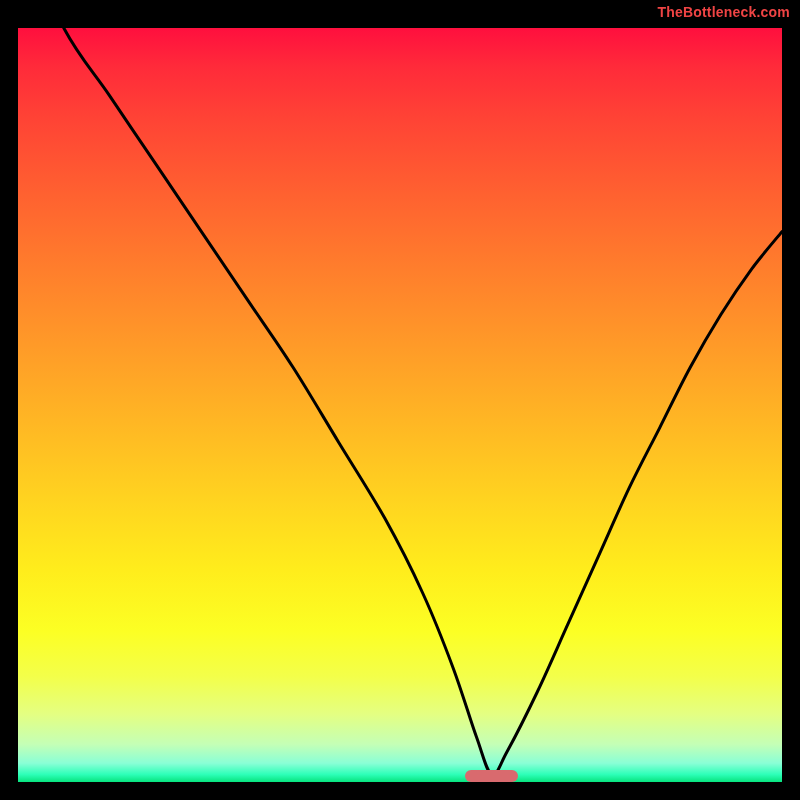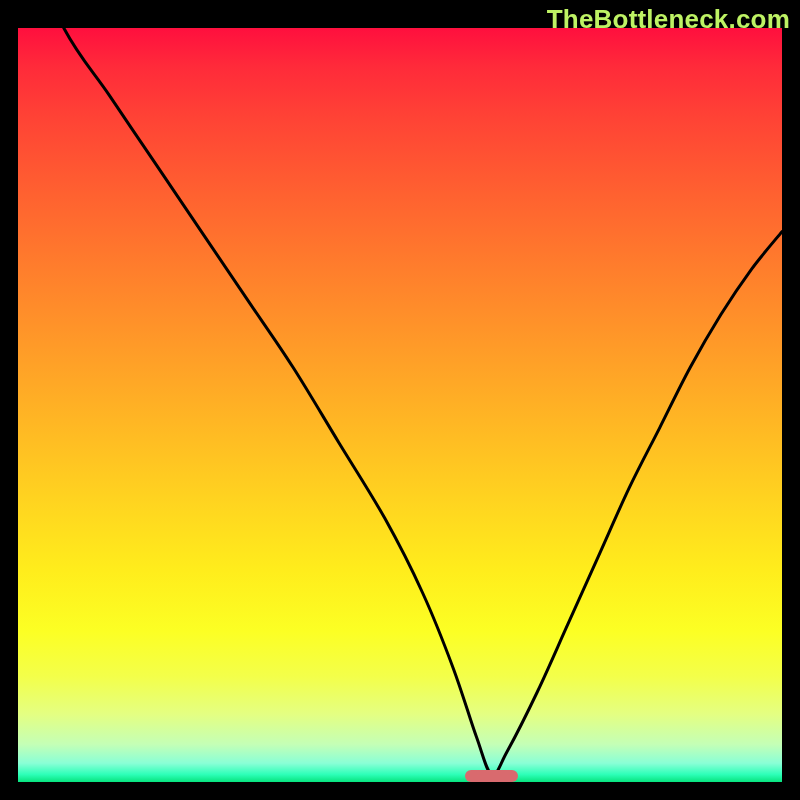--- a/index.html
+++ b/index.html
@@ -8,23 +8,23 @@
     position: relative;
     width: 800px;
     height: 800px;
     background: #000;
   }
   .watermark {
     position: absolute;
     top: 4px;
     right: 10px;
     font-family: Arial, Helvetica, sans-serif;
-    font-size: 26px;
+    font-size: 14px;
     font-weight: 600;
-    color: #bef264;
+    color: #ef4444;
     letter-spacing: 0.2px;
   }
   .plot {
     position: absolute;
     left: 18px;
     top: 28px;
     width: 764px;
     height: 754px;
     overflow: hidden;
   }

